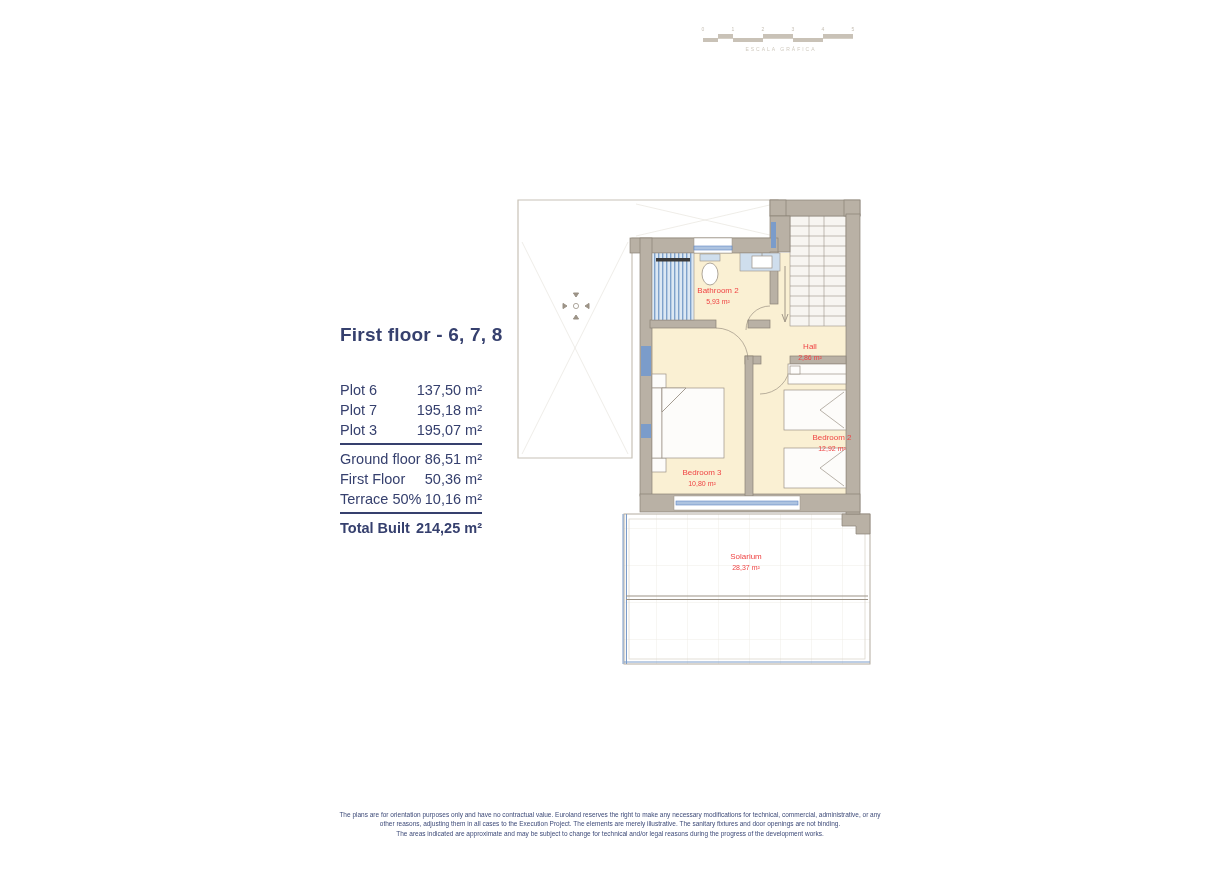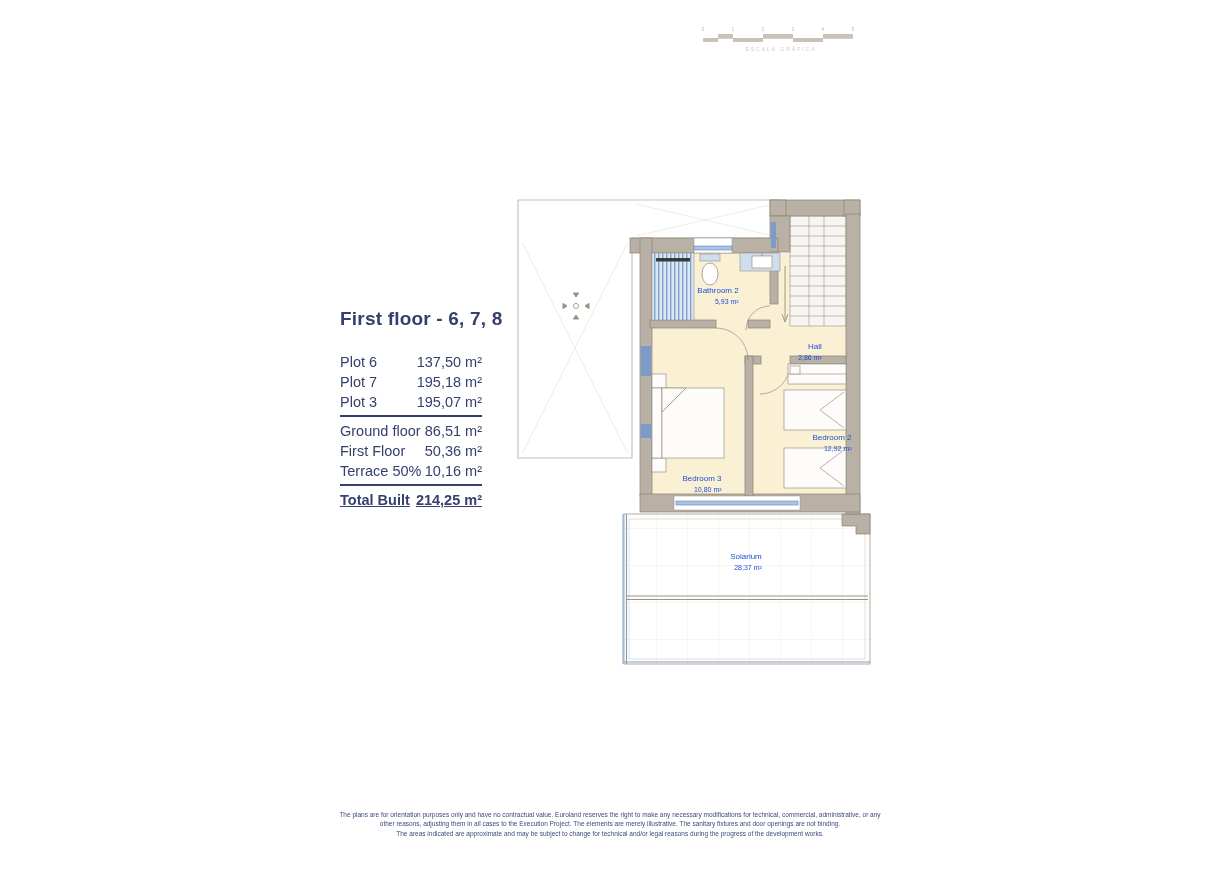--- a/index.html
+++ b/index.html
@@ -12,31 +12,31 @@
   .scalebar .tick{position:absolute;top:0;font-size:5px;color:#c6bfb4;transform:translateX(-50%);}
   .scalebar .segs{position:relative;height:9px;margin-top:1px;}
   .scalebar .seg{position:absolute;height:4px;background:#c9c2b7;}
   .scalebar .seg.lo{top:4px;}
   .scalebar .seg.hi{top:0px;}
   .scalebar .base{position:absolute;left:0;top:4px;width:150px;height:1px;background:#d6d0c6;}
   .scalebar .caption{margin-top:3px;text-align:center;font-size:5px;letter-spacing:2px;color:#cfc9be;}
 
   
   .info{position:absolute;left:340px;top:308px;width:142px;color:#36406e;}
-  .info .title{font-size:19px;font-weight:bold;letter-spacing:0.2px;white-space:nowrap;}
-  .rows{margin-top:22px;font-size:14.5px;}
+  .info .title{font-size:19px;font-weight:bold;letter-spacing:0.2px;white-space:nowrap;margin-top:16px;}
+  .rows{margin-top:34px;font-size:14.5px;}
   .row{display:flex;justify-content:space-between;line-height:20px;white-space:nowrap;}
   .rule{height:0;border-top:2px solid #36406e;margin:3px 0 4px 0;}
-  .total-row{font-weight:bold;margin-top:4px;text-decoration:underline;}
+  .total-row{font-weight:bold;margin-top:4px;}
 
   
   .plan{position:absolute;left:502px;top:196px;width:380px;height:480px;}
   .plan svg{position:absolute;left:0;top:0;}
-  .room-label{position:absolute;transform:translate(-50%,-50%);text-align:right;
-              color:#1d4ed8;line-height:1.45;white-space:nowrap;}
+  .room-label{position:absolute;transform:translate(-50%,-50%);text-align:center;
+              color:#ef4444;line-height:1.45;white-space:nowrap;}
   .room-label .rname{font-size:8px;display:block;}
   .room-label .rarea{font-size:7px;display:block;}
 
   
   .footer{position:absolute;left:0;top:810px;width:1220px;text-align:center;
           color:#3d4a78;font-size:6.5px;line-height:1.45;}
 </style>
 </head>
 <body>
 
@@ -210,21 +210,21 @@
       <span class="rarea">5,93 m²</span>
     </div>
     <div class="room-label" style="left:308px;top:156px">
       <span class="rname">Hall</span>
       <span class="rarea">2,86 m²</span>
     </div>
     <div class="room-label" style="left:330px;top:247px">
       <span class="rname">Bedroom 2</span>
       <span class="rarea">12,92 m²</span>
     </div>
-    <div class="room-label" style="left:200px;top:288px">
+    <div class="room-label" style="left:200px;top:282px">
       <span class="rname">Bedroom 3</span>
       <span class="rarea">10,80 m²</span>
     </div>
     <div class="room-label" style="left:244px;top:366px">
       <span class="rname">Solarium</span>
       <span class="rarea">28,37 m²</span>
     </div>
   </div>
 
   <div class="footer">

